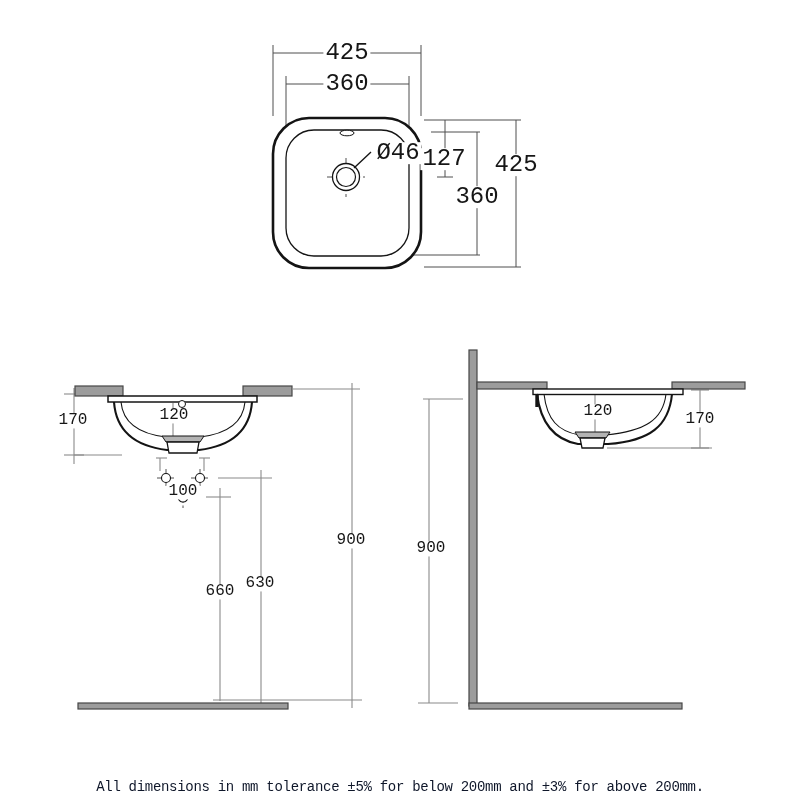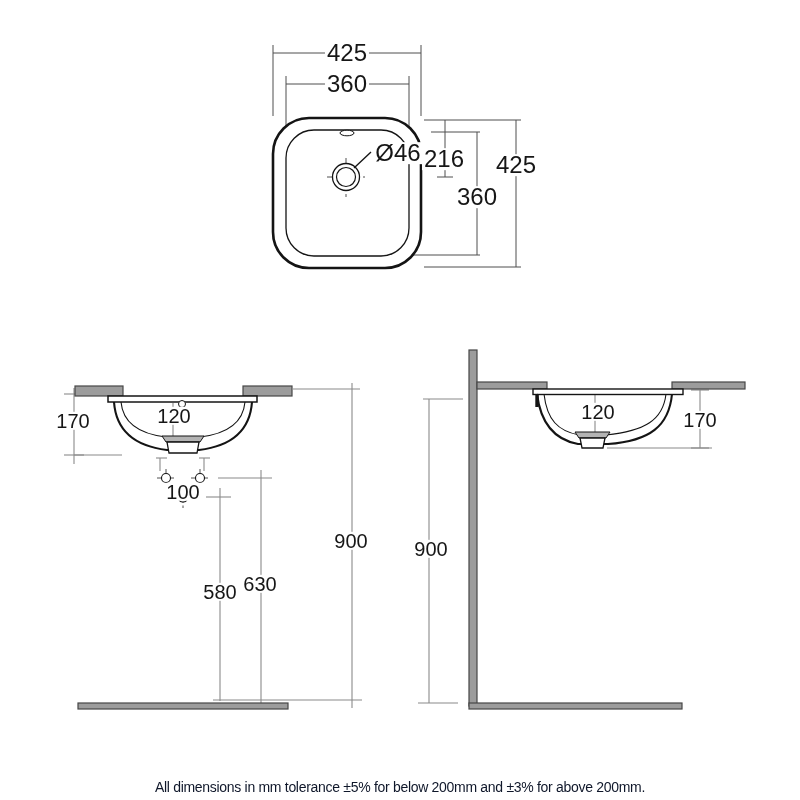--- a/index.html
+++ b/index.html
@@ -1,21 +1,21 @@
 <!DOCTYPE html>
 <html><head>
 <meta charset="utf-8">
 <style>
   html,body{margin:0;padding:0;background:#ffffff;}
   #stage{position:relative;width:776px;height:800px;background:#ffffff;overflow:hidden;
-         font-family:Liberation Sans, sans-serif;}
+         font-family:Liberation Mono, monospace;}
   #stage svg{position:absolute;left:0;top:0;}
   .lbl{position:absolute;transform:translate(-50%,-50%);font-size:24px;line-height:0.82;
        color:#161616;background:#ffffff;padding:1px 2px;white-space:nowrap;}
-  .lbl.small{font-size:20px;}
+  .lbl.small{font-size:16px;}
   .note{position:absolute;left:400px;top:772px;transform:translate(-50%,-50%);
         font-size:14px;letter-spacing:-0.3px;color:#0f172a;white-space:nowrap;margin-top:15px;}
   
   .obj{stroke:#141414;fill:none;}
   .objthick{stroke:#141414;fill:none;stroke-width:2.6px;}
   .dim{stroke:#4f4f4f;fill:none;stroke-width:1px;}
   .dimg{stroke:#8a8a8a;fill:none;stroke-width:1.1px;}
   .gray{fill:#9c9c9c;stroke:#474747;stroke-width:1.2px;}
   .flange{fill:#b3b3b3;stroke:#141414;stroke-width:1px;}
   .white{fill:#ffffff;}
@@ -134,28 +134,28 @@
       <path class="obj" stroke-width="1.1" fill="none" d="M544,394 C547,420 558,431 579,435 L606,435 C645,431 663,420 666,394"></path>
 
       <polygon class="flange" points="575,432 610,432 606,438 579,438"></polygon>
       <polygon class="obj white" stroke-width="1.3" points="580,438 605,438 603,448 582,448"></polygon>
     </g>
   </svg>
 
   <div class="lbl" style="left:347px;top:53px;">425</div>
   <div class="lbl" style="left:347px;top:84px;">360</div>
   <div class="lbl" style="left:398px;top:153px;">Ø46</div>
-  <div class="lbl" style="left:444px;top:159px;">216</div>
+  <div class="lbl" style="left:444px;top:159px;">127</div>
   <div class="lbl" style="left:477px;top:197px;">360</div>
   <div class="lbl" style="left:516px;top:165px;">425</div>
 
   <div class="lbl small" style="left:73px;top:421px;">170</div>
   <div class="lbl small" style="left:174px;top:416px;">120</div>
   <div class="lbl small" style="left:183px;top:492px;">100</div>
-  <div class="lbl small" style="left:220px;top:592px;">580</div>
+  <div class="lbl small" style="left:220px;top:592px;">660</div>
   <div class="lbl small" style="left:260px;top:584px;text-align:center;">630</div>
   <div class="lbl small" style="left:351px;top:541px;">900</div>
 
   <div class="lbl small" style="left:598px;top:412px;">120</div>
   <div class="lbl small" style="left:700px;top:420px;">170</div>
   <div class="lbl small" style="left:431px;top:549px;">900</div>
 
   <div class="note">All dimensions in mm tolerance ±5% for below 200mm and ±3% for above 200mm.</div>
 </div>
 

